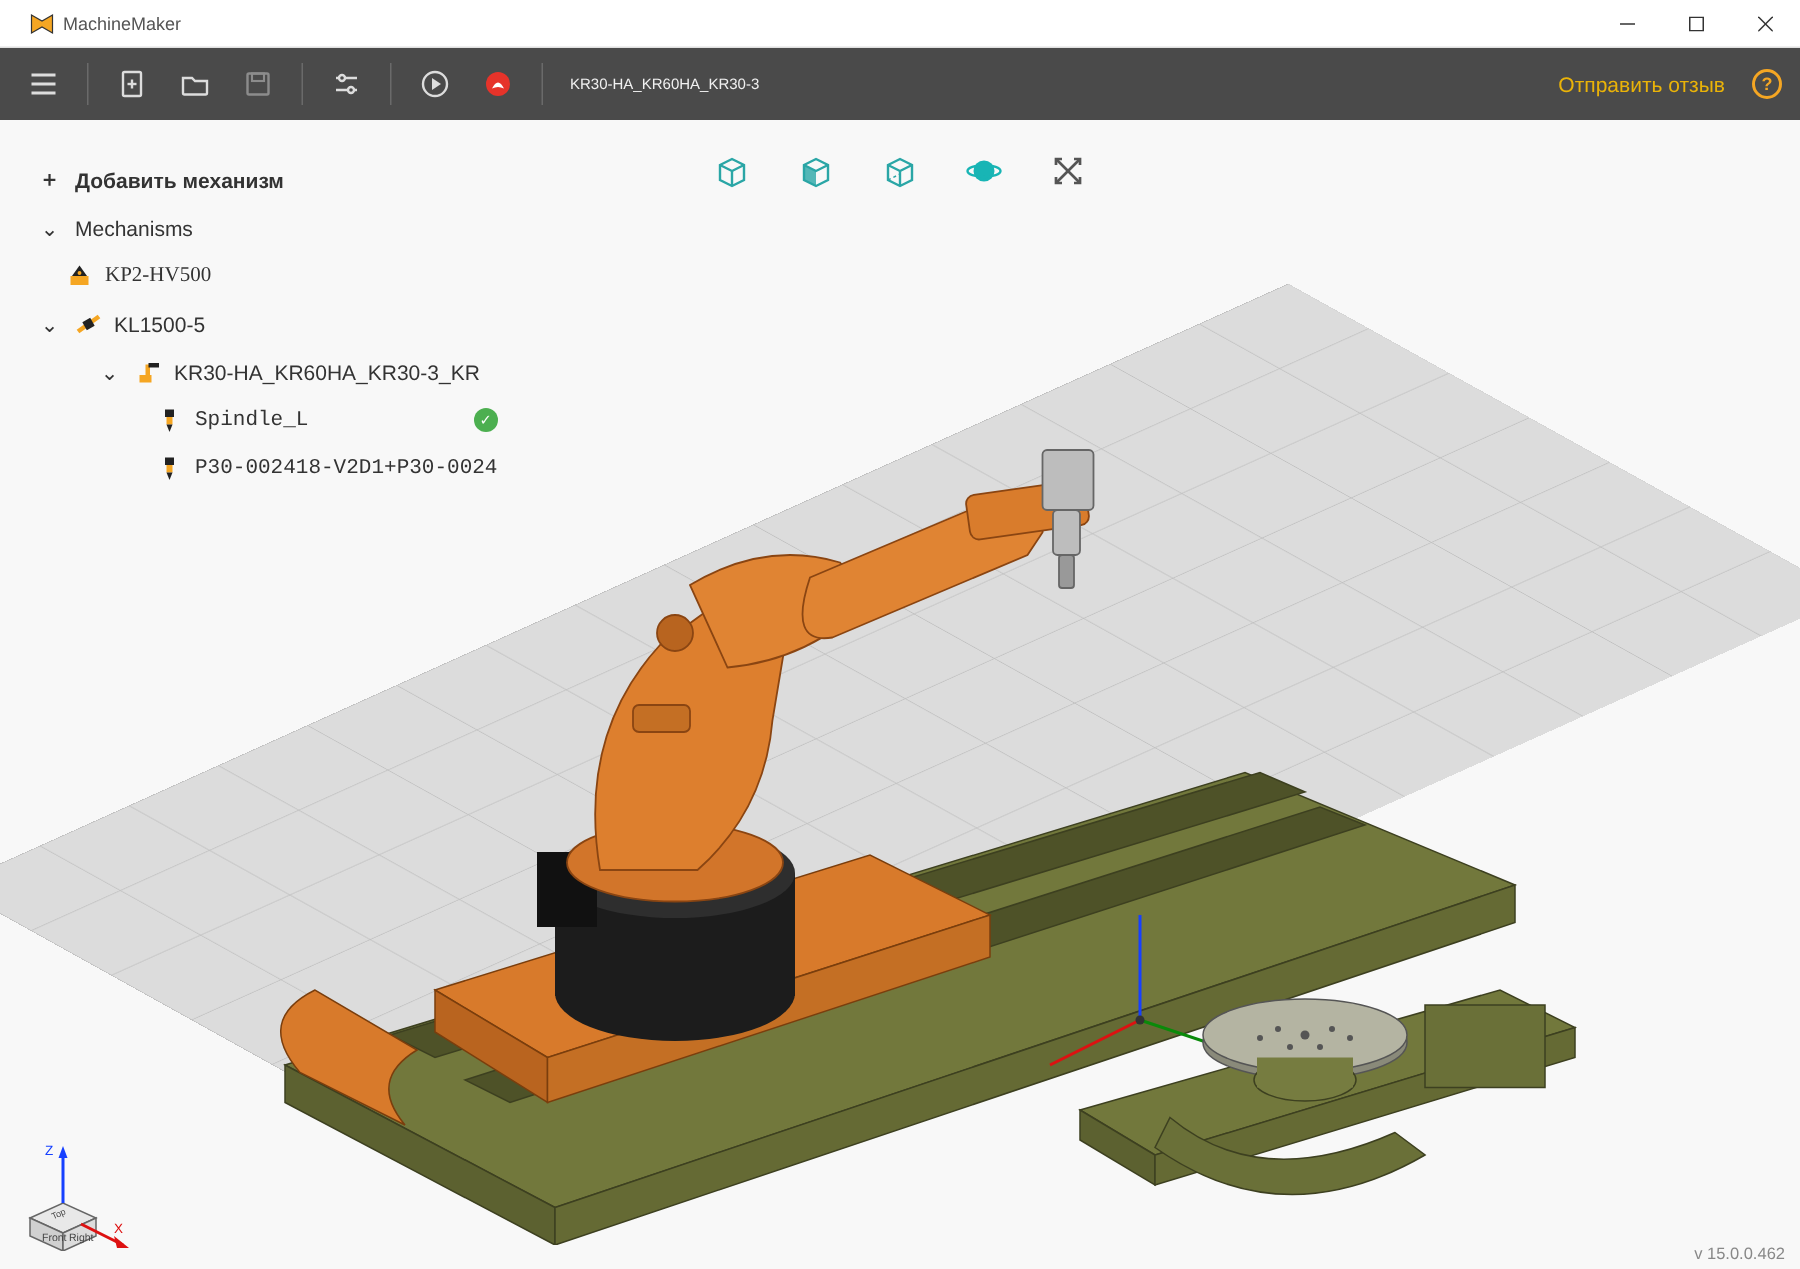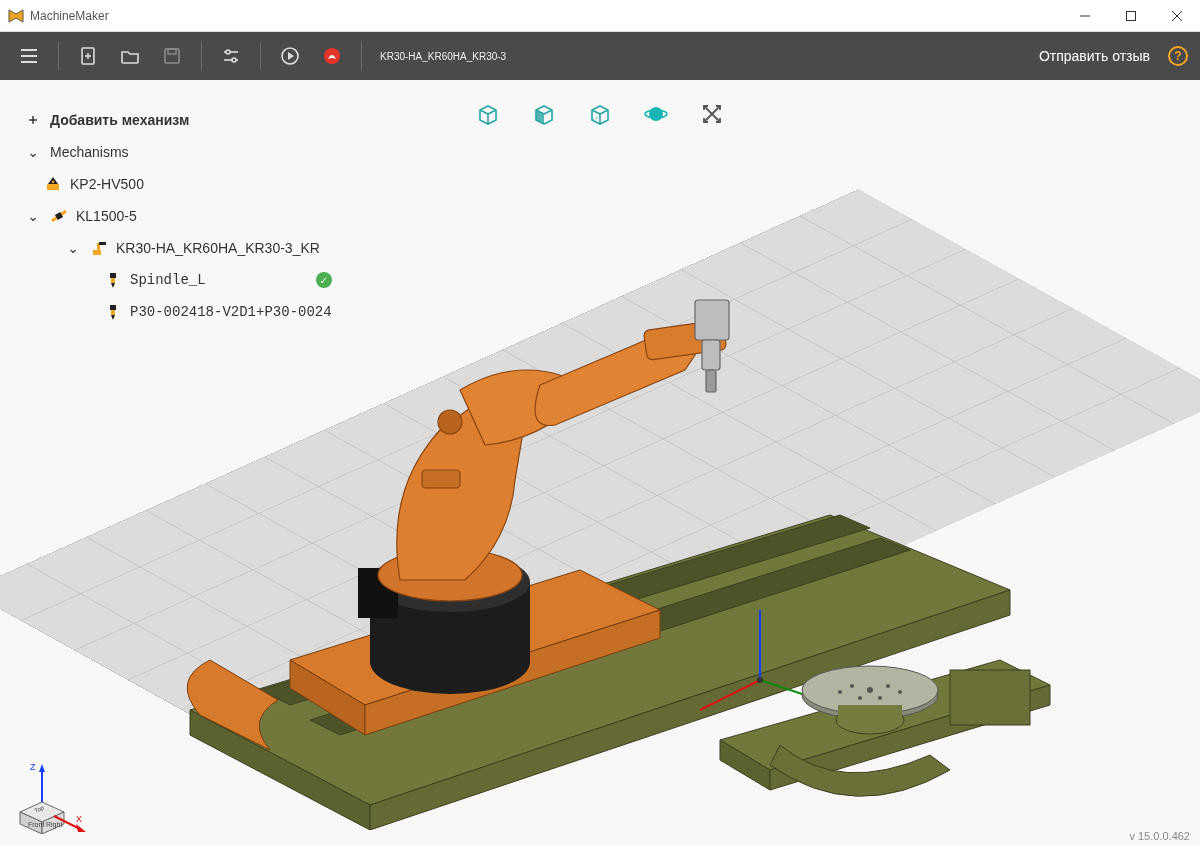--- a/index.html
+++ b/index.html
@@ -2,49 +2,49 @@
 <html><head>
 <meta charset="utf-8">
 <style>
   * { box-sizing: border-box; margin: 0; padding: 0; }
   html, body { width: 1200px; height: 846px; font-family: "Segoe UI", Arial, sans-serif; overflow: hidden; background: #fff; }
   
   .titlebar {
     height: 32px; display: flex; align-items: center; justify-content: space-between;
     background: #ffffff; border-bottom: 1px solid #e0e0e0; font-size: 12px; color: #555;
   }
-  .titlebar-left { display: flex; align-items: center; padding-left: 8px; gap: 6px; }
+  .titlebar-left { display: flex; align-items: center; padding-left: 20px; gap: 6px; }
   .titlebar-right { display: flex; }
   .win-btn { width: 46px; height: 32px; display:flex; align-items:center; justify-content:center; color:#444; }
   .app-icon { width:16px; height:16px; }
   
   .toolbar {
     height: 48px; background:#4a4a4a; display:flex; align-items:center; padding:0 12px; gap: 8px; color:#ddd;
   }
   .tool-btn {
     width:34px; height:34px; display:flex; align-items:center; justify-content:center; border-radius:2px; color:#e0e0e0;
   }
   .tool-sep { width:1px; height:28px; background:#6a6a6a; margin:0 4px; }
   .doc-title { font-size:10px; color:#f0f0f0; margin-left:6px; }
   .toolbar-spacer { flex:1; }
-  .feedback { color:#ffffff; font-size:14px; }
+  .feedback { color:#eab308; font-size:14px; }
   .help-circ { width:20px;height:20px;border:2px solid #f5a623;border-radius:50%;display:flex;align-items:center;justify-content:center;color:#f5a623;font-size:12px;font-weight:bold;margin-left:10px; }
   
   .main { position: relative; height: calc(846px - 32px - 48px); background:#f8f8f8; }
   
   .tree {
     position:absolute; top:24px; left:24px; z-index:10; background:transparent;
     font-size:14px; color:#333;
   }
   .tree-row { display:flex; align-items:center; height:32px; gap:8px; cursor:default; padding-right:10px;}
   .tree-row.bold { font-weight:600; }
   .tree-icon { width:18px; height:18px; display:flex; align-items:center; justify-content:center; }
   .indent-1 { padding-left: 0px; }
   .indent-2 { padding-left: 0px; }
-  .indent-3 { padding-left: 20px; }
+  .indent-3 { padding-left: 20px; font-family: Liberation Serif, serif; }
   .indent-4 { padding-left: 40px; }
   .indent-6 { padding-left: 80px; font-family: Liberation Mono, monospace; }
   .check-ok { width:16px;height:16px;background:#4caf50;border-radius:50%;display:flex;align-items:center;justify-content:center;color:#fff;font-size:11px;margin-left:auto;}
   
   .view-tools {
     position:absolute; top:20px; left:50%; transform:translateX(-50%); display:flex; gap:28px; z-index:8;
   }
   .view-btn { width:28px;height:28px;display:flex;align-items:center;justify-content:center; }
   .cube-ic { width:24px;height:24px; }
   

